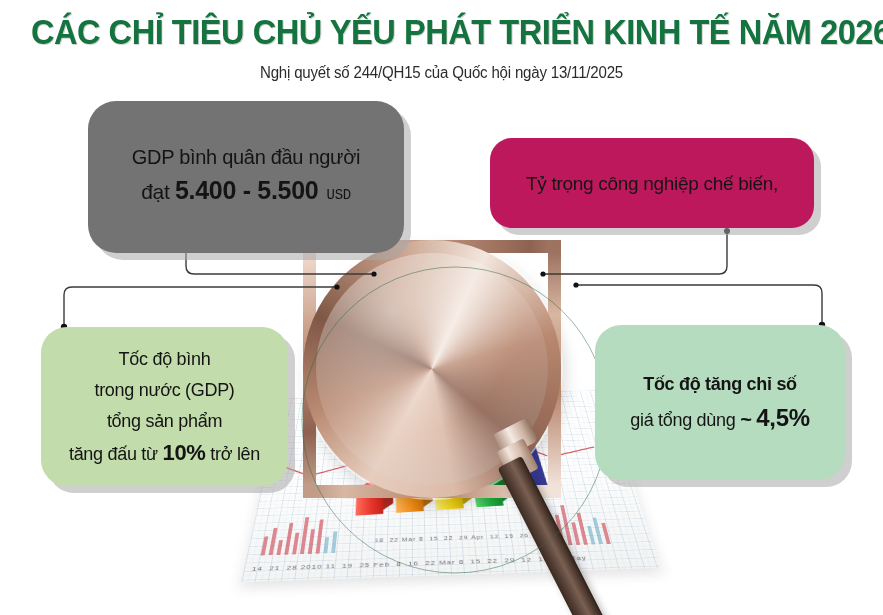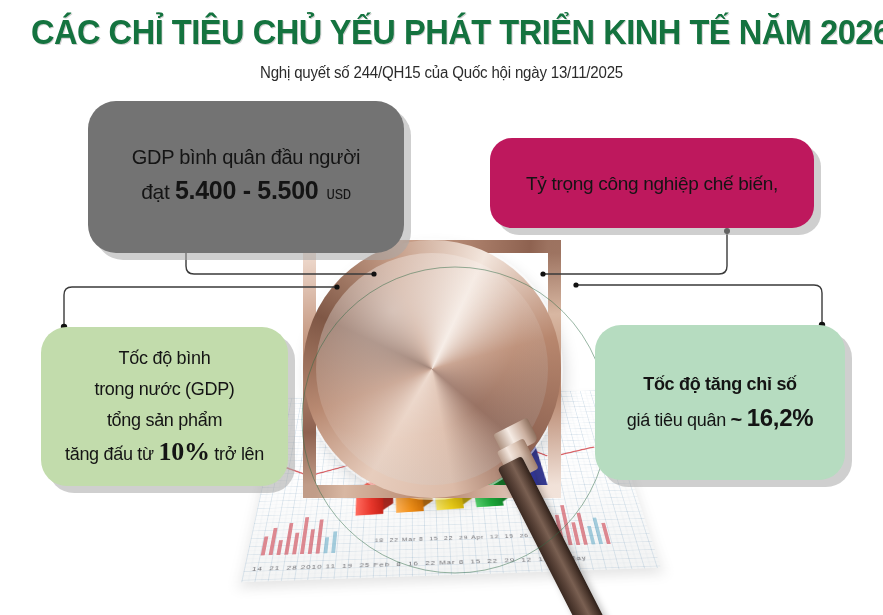--- a/index.html
+++ b/index.html
@@ -96,21 +96,21 @@
   #box-manufacturing-share .line2 b { font-size: 26px; }
   #box-manufacturing-share .tilde { font-size: 22px; font-weight: bold; }
 
   #box-gdp-growth {
     left: 41px; top: 327px;
     width: 247px; height: 159px;
     background: #c2dcac;
     border-radius: 26px;
   }
   #box-gdp-growth .line { font-size: 18px; line-height: 31px; }
-  #box-gdp-growth .line4 b { font-size: 26px; font-family: Liberation Serif, serif; }
+  #box-gdp-growth .line4 b { font-size: 22px; }
 
   #box-cpi {
     left: 595px; top: 325px;
     width: 250px; height: 155px;
     background: #b6dcc0;
     border-radius: 26px;
   }
   #box-cpi .line1 { font-size: 18px; line-height: 33px; font-weight: bold; }
   #box-cpi .line2 { font-size: 18px; line-height: 33px; }
   #box-cpi .line2 b { font-size: 24px; }
@@ -422,17 +422,17 @@
     <span class="line line3">trong nước (GDP)</span>
     <span class="line line2">tổng sản phẩm</span>
     <span class="line line4">
       <span>tăng đấu từ </span><b>10%</b><span> trở lên</span>
     </span>
   </div>
 
   <div class="box" id="box-cpi">
     <span class="line line1">Tốc độ tăng chỉ số</span>
     <span class="line line2">
-      <span>giá tiêu quân </span><span class="tilde">~</span>&nbsp;<b>16,2%</b>
+      <span>giá tổng dùng </span><span class="tilde">~</span>&nbsp;<b>4,5%</b>
     </span>
   </div>
 
 </div>
 
 </body></html>

